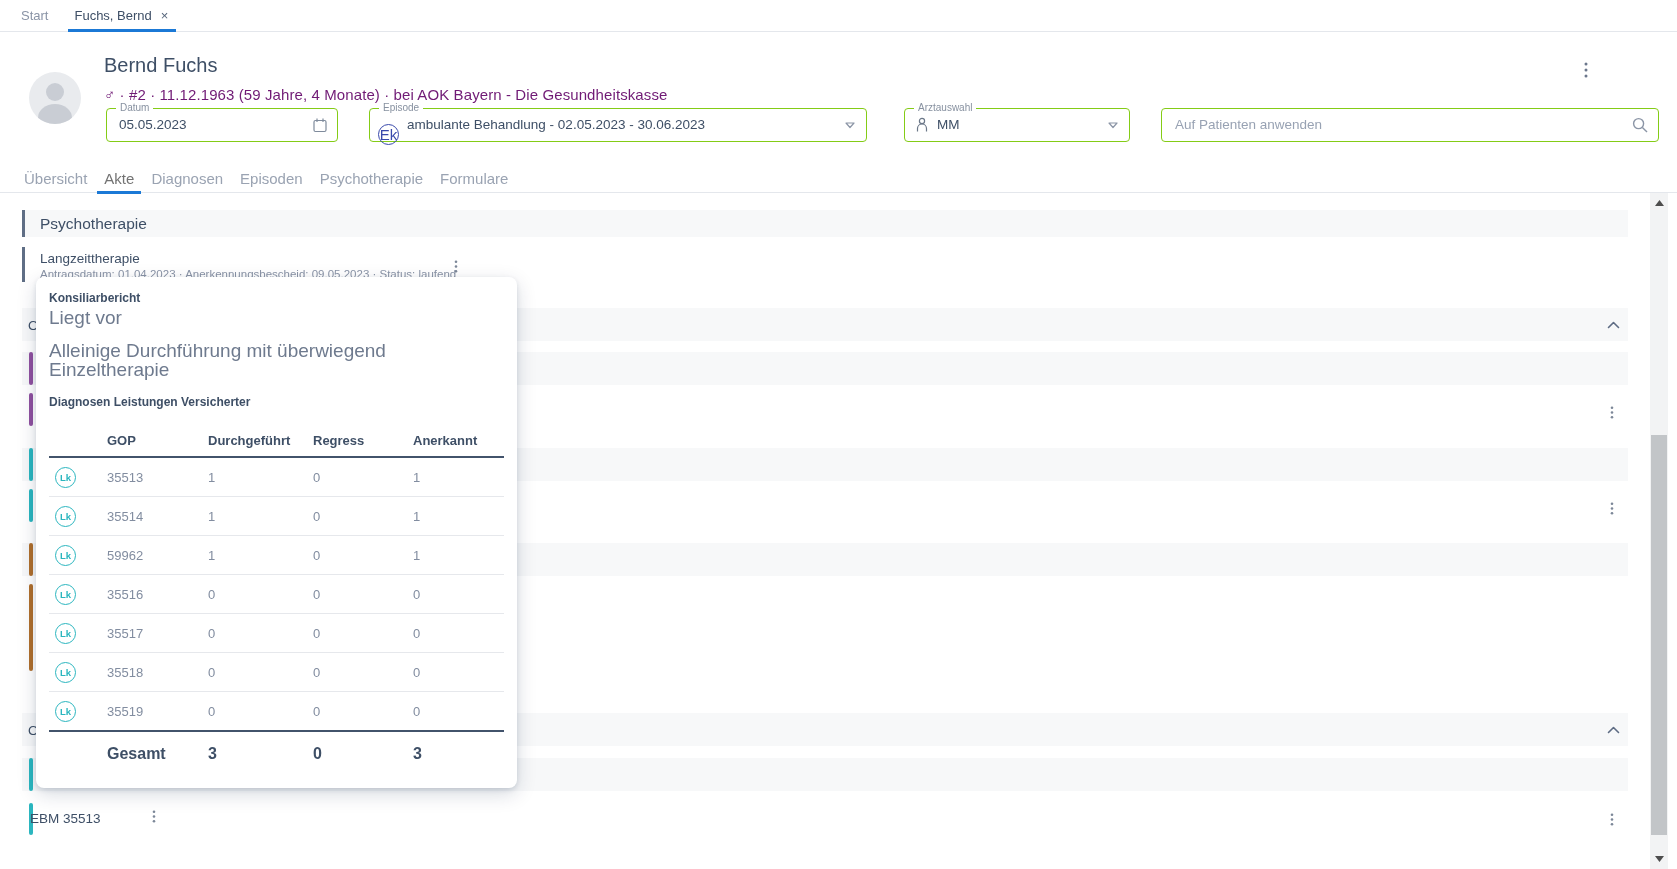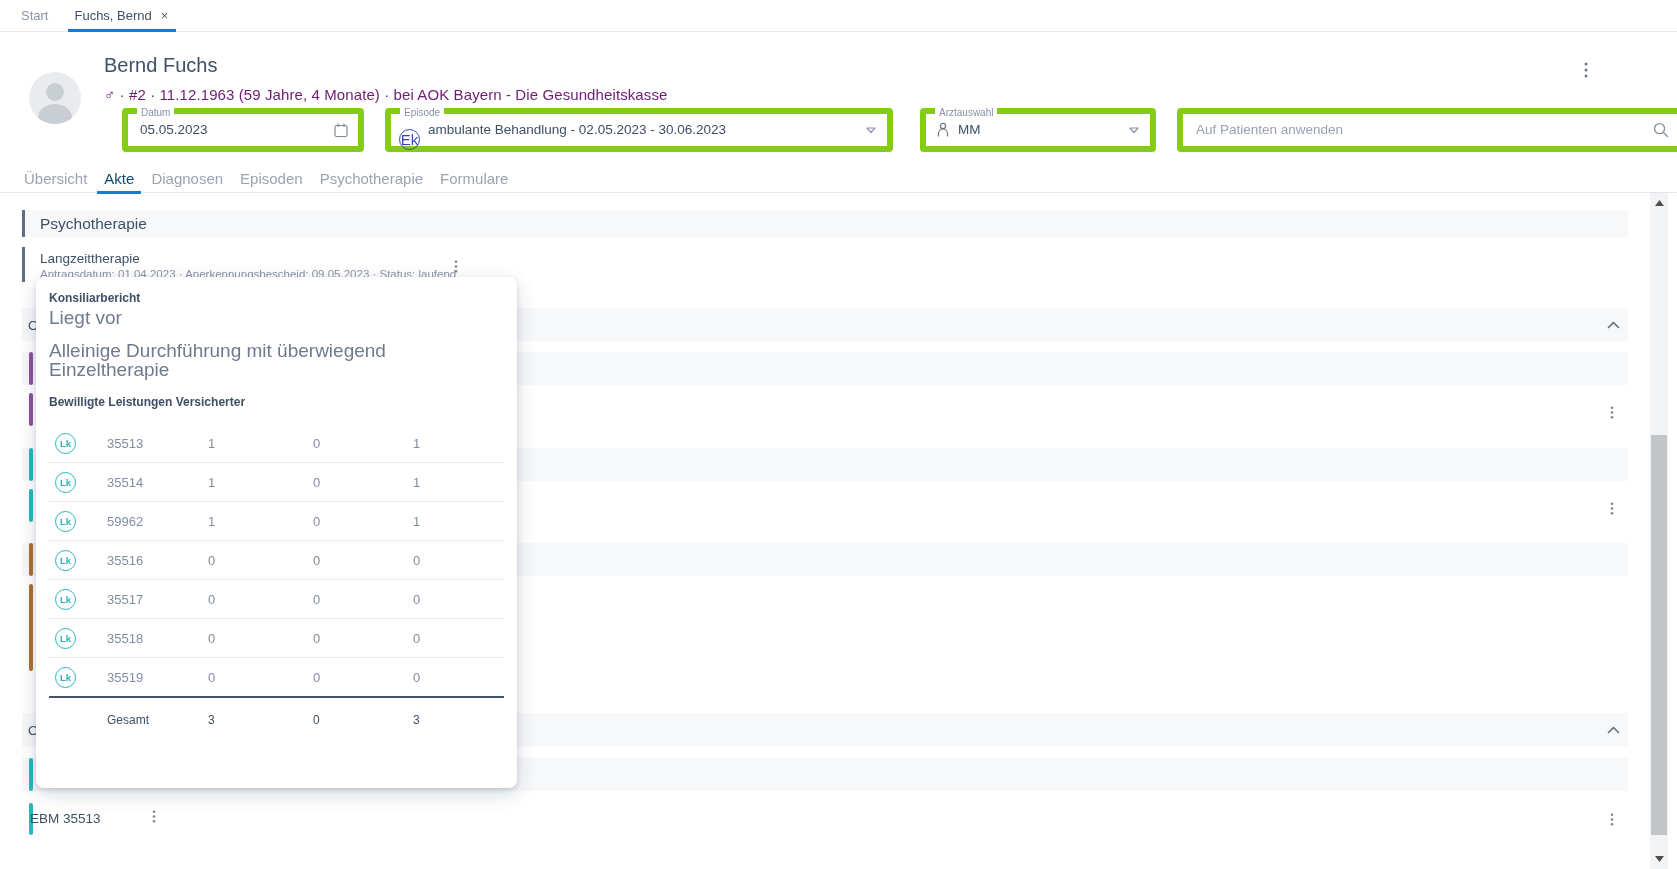--- a/index.html
+++ b/index.html
@@ -21,21 +21,21 @@
   .wtab .close { font-size:13px; color:#55647a; line-height:1; }
 
   
   .avatar { position:absolute; left:29px; top:72px; width:52px; height:52px; border-radius:50%;
     background:#e9ebee; overflow:hidden; }
   .patient-name { position:absolute; left:104px; top:54px; font-size:20px; color:#3e4f66; }
   .patient-meta { position:absolute; left:104px; top:86px; font-size:15px; color:#701a75; letter-spacing:.1px; }
   .hdr-kebab { position:absolute; left:1582px; top:60px; padding:2px; }
 
   
-  .field { position:absolute; top:108px; height:32px; border:6px solid #84cc16; border-radius:4px; background:#fff;margin-left:16px; }
+  .field { position:absolute; top:108px; height:32px; border:1px solid #84cc16; border-radius:4px; background:#fff; }
   .field-label { position:absolute; top:-7px; left:9px; background:#fff; padding:0 4px; font-size:10px; color:#8791a0; white-space:nowrap; }
   .field-value { font-size:13.5px; color:#3e4f66; white-space:nowrap; }
   .f-datum   { left:106px;  width:230px; }
   .f-episode { left:369px;  width:496px; }
   .f-arzt    { left:904px;  width:224px; }
   .f-search  { left:1161px; width:496px; }
   .f-datum input { position:absolute; left:12px; top:0; height:30px; width:170px; border:0; outline:0; padding:0;
     font:13.5px "Liberation Sans","DejaVu Sans",sans-serif; color:#3e4f66; background:transparent; }
   .icon-right { position:absolute; right:10px; top:9px; }
   .caret { position:absolute; right:11px; top:13px; }
@@ -44,21 +44,21 @@
   .f-episode .field-value { position:absolute; left:37px; top:8px; }
   .doc-icon { position:absolute; left:9px; top:8px; }
   .f-arzt .field-value { position:absolute; left:32px; top:8px; }
   .f-search input { position:absolute; left:13px; top:0; height:30px; width:440px; border:0; outline:0; padding:0;
     font:13.5px "Liberation Sans","DejaVu Sans",sans-serif; color:#3e4f66; background:transparent; }
   .f-search input::placeholder { color:#98a2b3; opacity:1; }
 
   
   .nav-tabs { position:absolute; left:22px; top:164px; height:29px; display:flex; gap:13px; z-index:2; }
   .ntab { font-size:15px; color:#9aa3b2; display:flex; align-items:center; position:relative; padding:0 2px; cursor:default; }
-  .ntab.active { color:#0c4a6e; }
+  .ntab.active { color:#737373; }
   .ntab.active::after { content:""; position:absolute; left:-5px; right:-5px; bottom:-1px; height:3px; background:#1b79d6; }
   .nav-divider { position:absolute; left:0; right:0; top:192px; height:1px; background:#e4e7ec; }
 
   
   .row { position:absolute; left:22px; width:1606px; }
   .row.gray { background:#f7f8f9; }
   .section-bar { position:absolute; left:0; top:0; bottom:0; width:3px; background:#5f6e85; }
   .section-title { position:absolute; left:18px; top:50%; transform:translateY(-50%); font-size:15.5px; color:#3e4f66; }
   .entry-title { position:absolute; left:18px; top:4px; font-size:13.5px; color:#3e4f66; }
   .entry-sub { position:absolute; left:18px; top:21px; font-size:11.5px; color:#8a94a6; white-space:nowrap; }
@@ -73,21 +73,21 @@
   .popup { position:absolute; left:36px; top:277px; width:481px; height:511px; background:#fff; border-radius:8px;
     box-shadow:0 2px 5px rgba(9,30,66,.12), 0 6px 20px rgba(9,30,66,.16); z-index:10; padding:12px 13px 13px 13px; box-sizing:border-box; }
   .pp-label { font-size:12px; font-weight:700; color:#3e4f66; line-height:19px; }
   .pp-value { font-size:19px; color:#6e7a8e; line-height:19px; margin-bottom:14px; }
   .pp-table { margin-top:12px; }
   .t-grid { display:grid; grid-template-columns:58px 101px 105px 100px 1fr; align-items:center; }
   .t-head { height:32px; border-bottom:2px solid #42536b; }
   .t-head span { font-size:13px; font-weight:700; color:#3e4f66; }
   .t-row { height:38px; border-bottom:1px solid #e6e8ec; color:#828da0; font-size:13px; }
   .t-row:last-of-type { border-bottom:2px solid #42536b; }
-  .t-total { height:44px; font-size:12px; font-weight:400; color:#3e4f66; }
+  .t-total { height:44px; font-size:16px; font-weight:700; color:#3e4f66; }
   .lk-badge { width:19px; height:19px; border:1.4px solid #2bb6bf; border-radius:50%; color:#2bb6bf;
     font-size:9.5px; font-weight:700; display:flex; align-items:center; justify-content:center; margin-left:6px; }
 
   
   .scrollbar { position:absolute; left:1650px; top:193px; width:18px; bottom:0; background:#f2f3f4; z-index:6; }
   .sb-thumb { position:absolute; left:1px; width:16px; top:242px; height:400px; background:#c2c5c8; }
   .sb-btn { position:absolute; left:0; width:18px; height:16px; display:flex; align-items:center; justify-content:center; }
   .sb-up { top:2px; } .sb-down { bottom:2px; }
 </style>
 </head>
@@ -269,23 +269,30 @@
       </svg>
   </span>
 </div>
 
 <div class="popup">
   <div class="pp-label">Konsiliarbericht</div>
   <div class="pp-value">Liegt vor</div>
 
   <div class="pp-value">Alleinige Durchführung mit überwiegend Einzeltherapie</div>
 
-  <div class="pp-label">Bewilligte Leistungen Versicherter</div>
+  <div class="pp-label">Diagnosen Leistungen Versicherter</div>
 
   <div class="pp-table">
+    <div class="t-grid t-head">
+      <span></span>
+      <span>GOP</span>
+      <span>Durchgeführt</span>
+      <span>Regress</span>
+      <span>Anerkannt</span>
+    </div>
 
     <div>
   <div class="t-grid t-row">
     <span>
             <span class="lk-badge">Lk</span>
           </span>
     <span>35513</span>
     <span>1</span>
     <span>0</span>
     <span>1</span>

